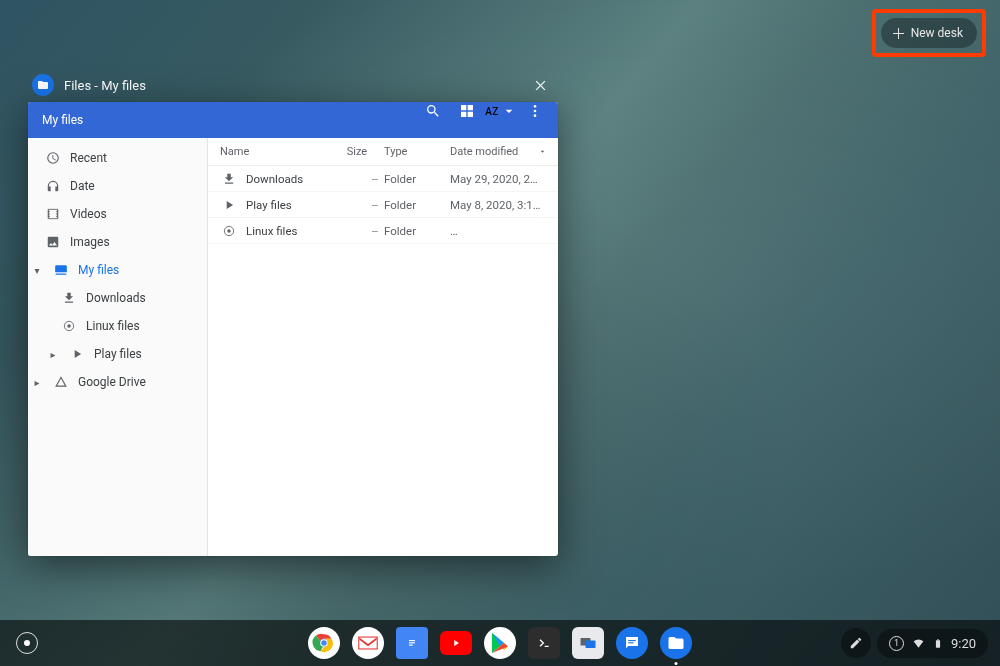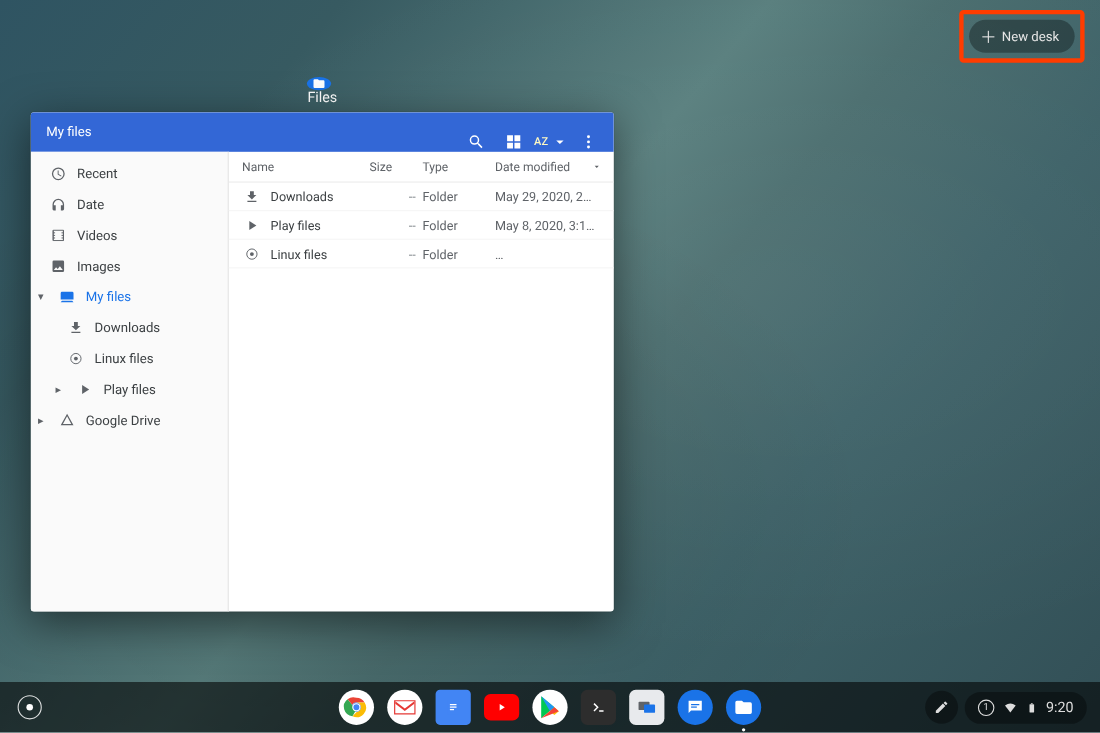--- a/index.html
+++ b/index.html
@@ -71,50 +71,50 @@
   .pen-pill {background:rgba(0,0,0,.35); border-radius:50%; width:30px;height:30px;display:flex;align-items:center;justify-content:center;cursor:pointer;}
 
   
   .files-win {
     position:absolute; left:28px; top:102px; width:530px; height:454px;
     background:#fff; border-radius:3px; box-shadow:0 10px 40px rgba(0,0,0,.5), 0 0 0 1px rgba(0,0,0,.05);
     display:flex; flex-direction:column; overflow:hidden;
   }
   .titlebar-wrap {
     position:absolute; left:28px; top:100px; width:530px; height:30px; transform:translateY(-100%);
-    display:flex; align-items:center; color:#fff; font-size:13px;flex-direction:column;
+    display:flex; align-items:center; color:#fff; font-size:13px;
   }
   .titlebar-wrap .app-icon{
     width:22px;height:22px;border-radius:50%;background:#1a73e8;display:flex;align-items:center;justify-content:center;margin-right:10px;margin-left:4px;
   }
   .titlebar-wrap .close-x{ margin-left:auto; margin-right:6px; cursor:pointer; width:24px;height:24px;display:flex;align-items:center;justify-content:center;}
   .close-x svg{width:15px;height:15px;}
 
   .toolbar {
     height:36px; background:#3367d6; display:flex; align-items:center; color:#fff; font-size:12px; padding:0 6px 0 14px;
   }
   .toolbar .spacer{flex:1}
-  .tool-btn{width:34px;height:34px;display:flex;align-items:flex-end;justify-content:center;cursor:pointer;color:#fef9c3;}
+  .tool-btn{width:34px;height:34px;display:flex;align-items:flex-start;justify-content:center;cursor:pointer;color:#000000;}
   .tool-btn svg{width:16px;height:16px;fill:#fff;}
   .sort-az{font-size:10px;font-weight:500;letter-spacing:.3px;display:flex;align-items:center;gap:2px;}
 
   .body { flex:1; display:flex; min-height:0;}
   .sidebar { width:180px; background:#fafafa; border-right:1px solid #e4e4e4; padding-top:6px; font-size:12px; color:#3c4043;}
   .side-item{display:flex;align-items:center;gap:10px;padding:7px 10px 7px 18px;cursor:pointer;}
   .side-item.child{padding-left:34px;}
   .side-item.active{color:#1a73e8;}
   .side-item .exp{width:10px;display:flex;justify-content:center;color:#5f6368;font-size:10px;margin-left:-14px;margin-right:2px;}
   .side-ico{width:14px;height:14px;display:flex;align-items:center;justify-content:center;}
   .side-ico svg{width:14px;height:14px;fill:#5f6368;}
   .side-item.active .side-ico svg{fill:#1a73e8;}
 
   .main{flex:1;display:flex;flex-direction:column;}
   .cols{display:flex;font-size:11px;color:#5f6368;border-bottom:1px solid #ececec;height:28px;align-items:center;padding-left:12px;}
   .col-name{flex:1;}
-  .col-size{width:48px;text-align:left;padding-right:6px;}
+  .col-size{width:48px;text-align:center;padding-right:6px;}
   .col-type{width:66px;}
   .col-date{width:108px;display:flex;align-items:center;gap:20px;}
   .row{display:flex;font-size:11.5px;color:#3c4043;height:26px;align-items:center;padding-left:12px;border-bottom:1px solid #f5f5f5;}
   .row .r-ico{width:18px;display:flex;justify-content:center;margin-right:8px;}
   .row .r-ico svg{width:14px;height:14px;fill:#5f6368;}
   .row .r-name{flex:1;}
   .row .r-size{width:48px;text-align:right;padding-right:6px;color:#80868b;}
   .row .r-type{width:66px;color:#5f6368;}
   .row .r-date{width:108px;color:#5f6368;}
 </style>

